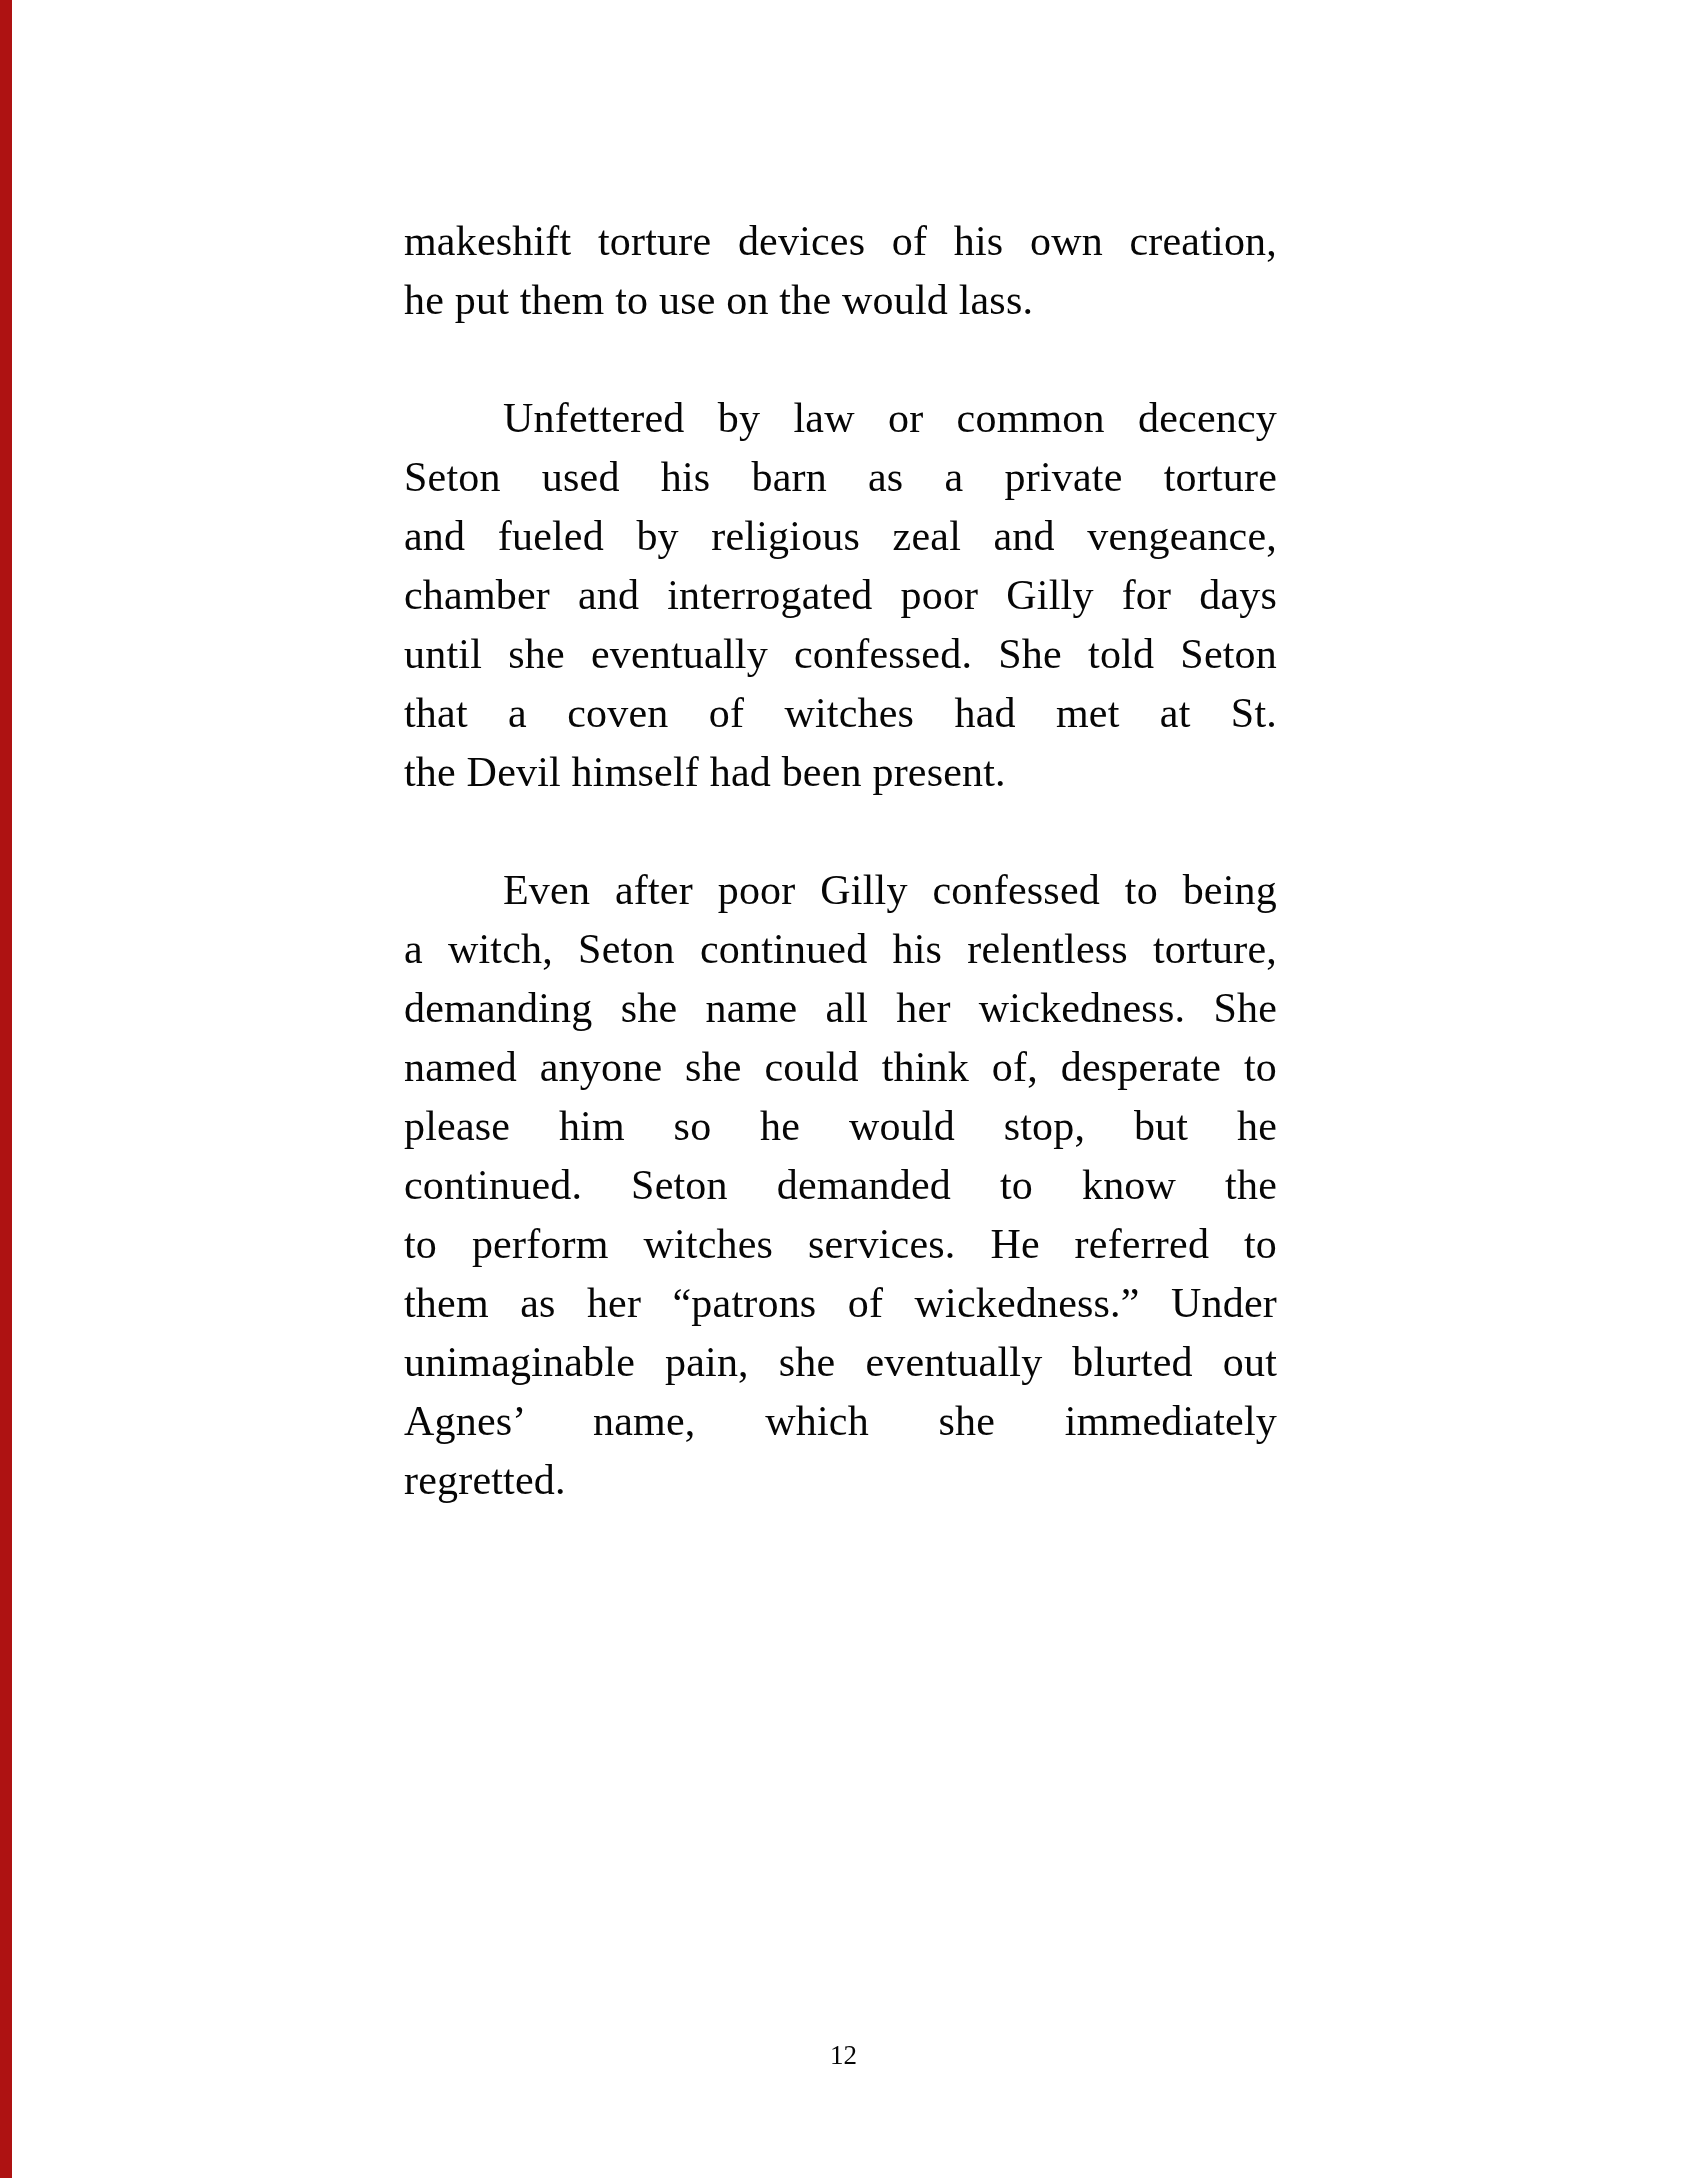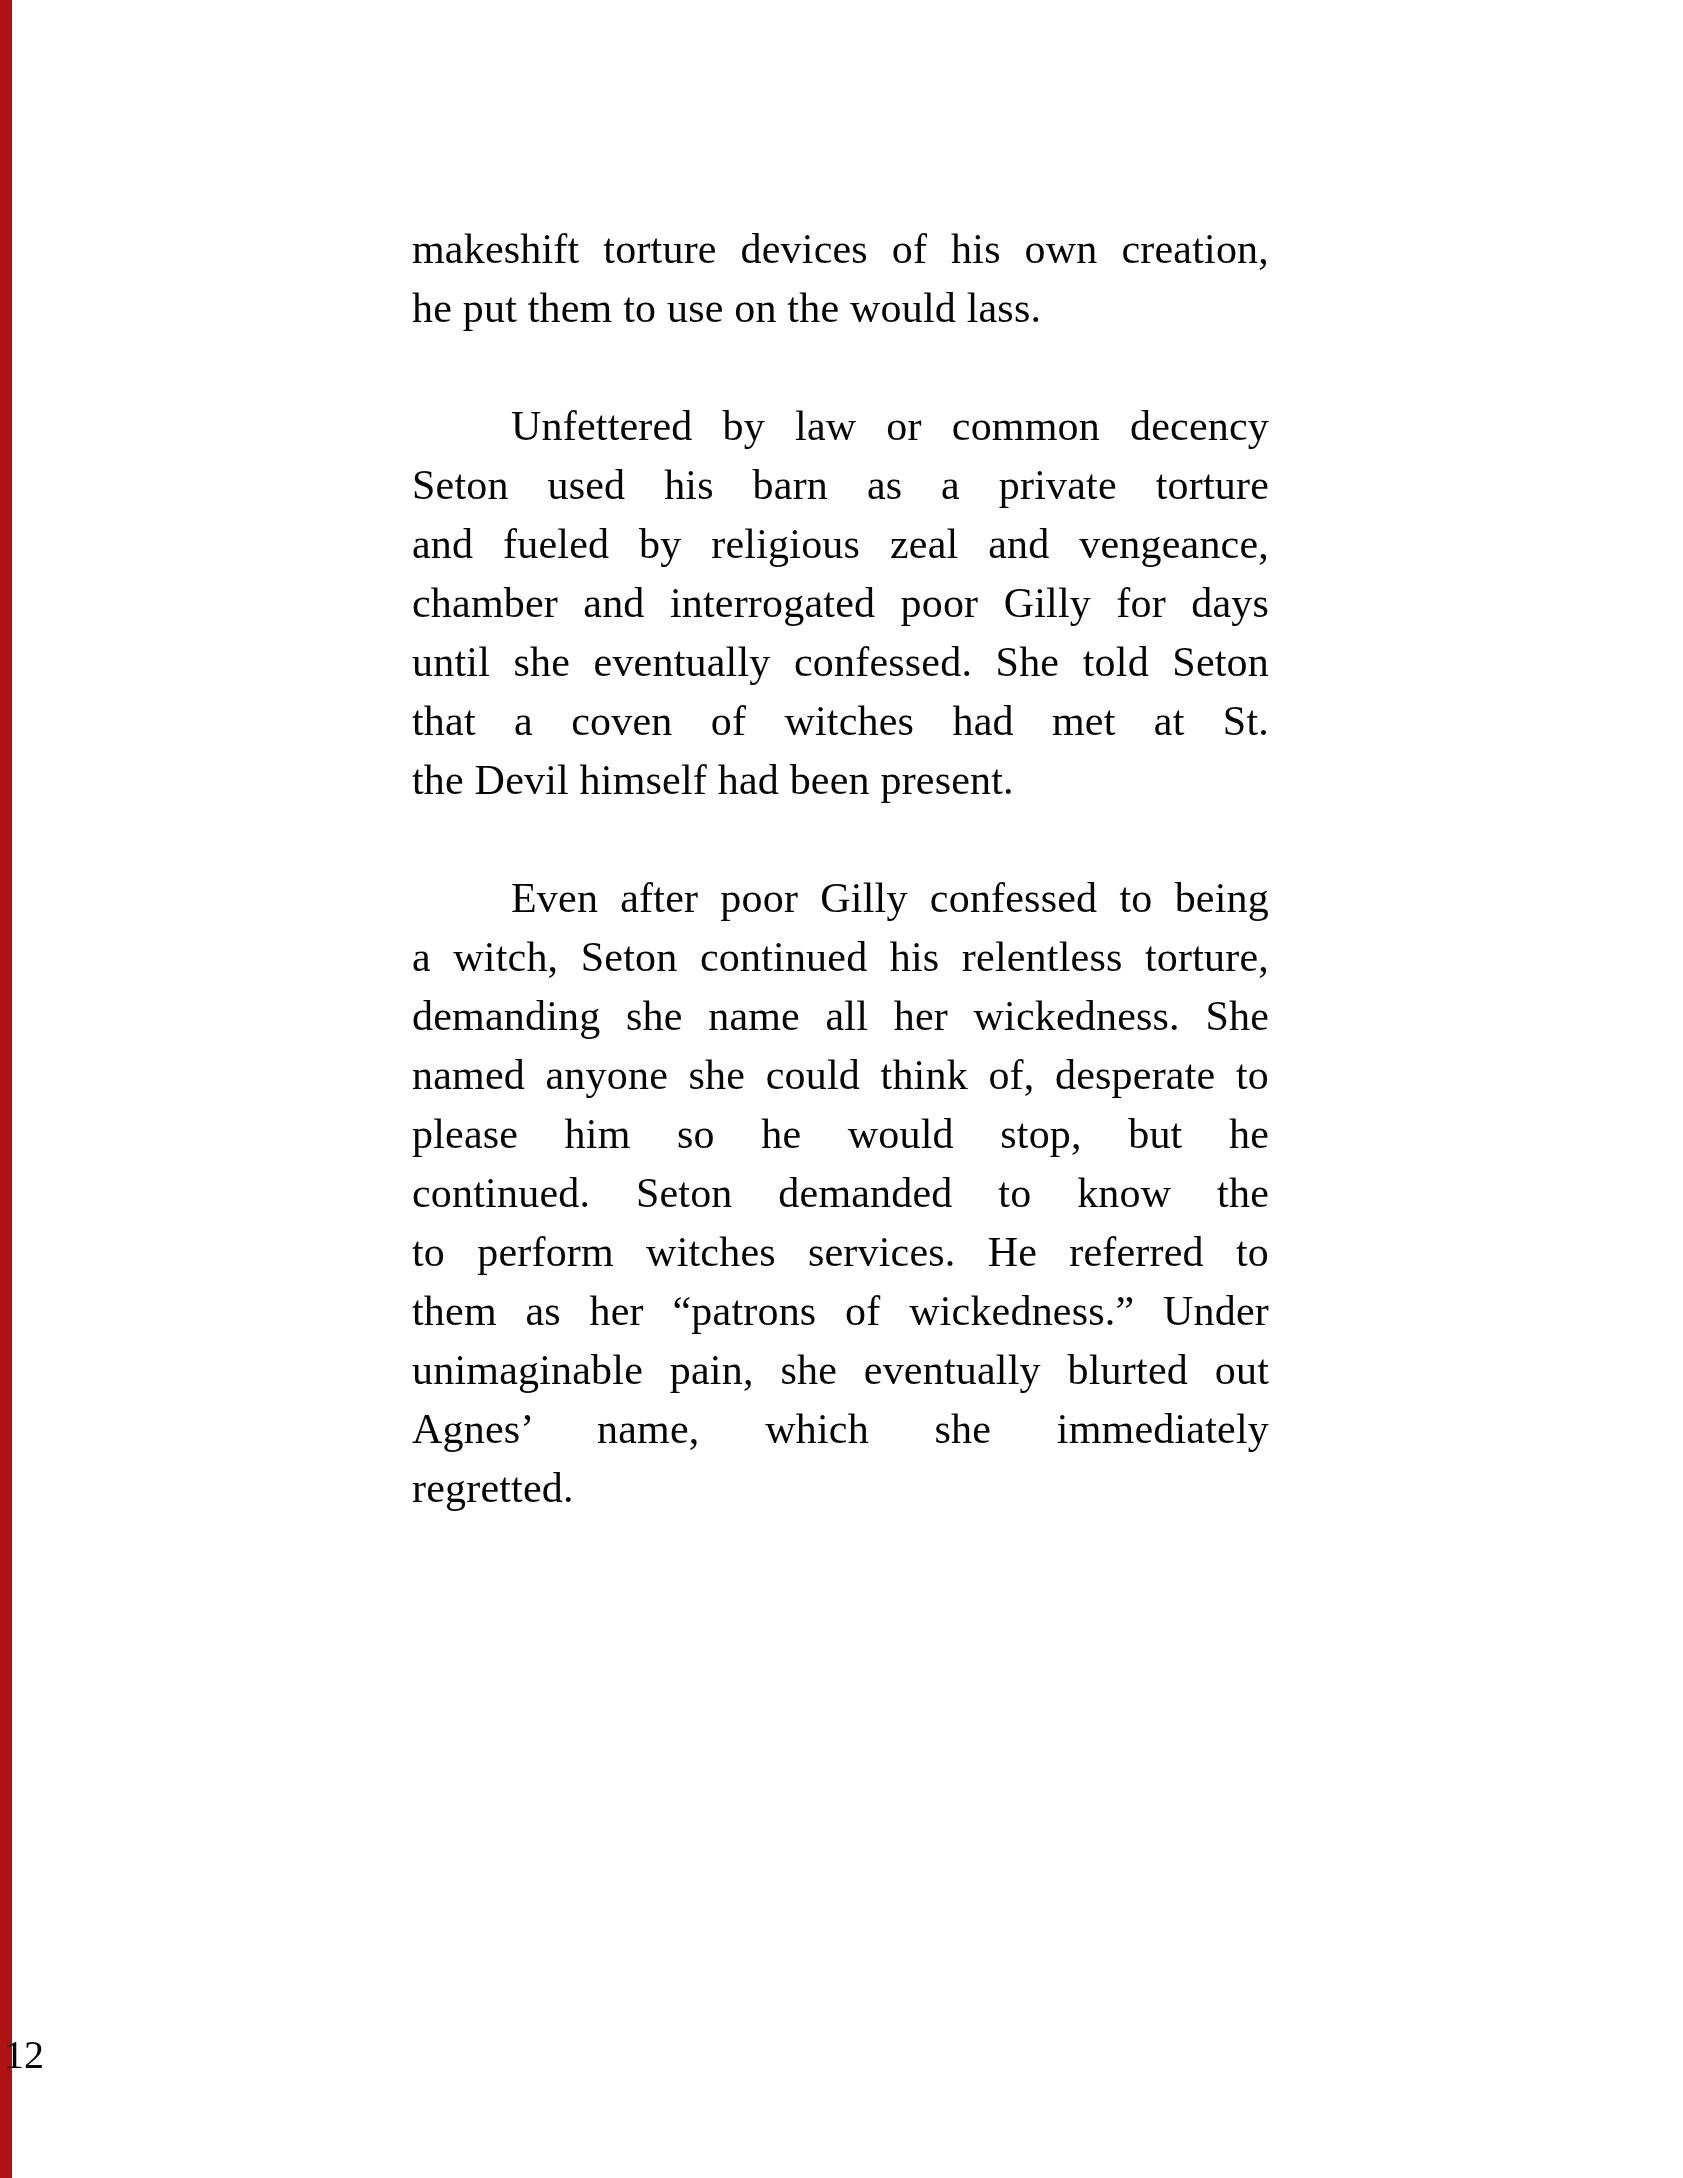--- a/index.html
+++ b/index.html
@@ -21,36 +21,36 @@
   }
   .text-block {
     position: absolute;
     left: 396px;
     top: 204px;
     width: 889px;
     font-size: 42px;
     line-height: 59px;
     letter-spacing: 0.2px;
   }
-  .paragraph { margin: 16px; }
+  .paragraph { margin: 8px; }
   .paragraph + .paragraph { margin-top: 59px; }
   .line {
     text-align: justify;
     text-align-last: justify;
     white-space: normal;
   }
   .line.first { padding-left: 99px; }
   .line.last { text-align-last: left; }
   .folio {
     position: absolute;
     left: 4px;
     right: 0;
     top: 2032px;
-    text-align: left;
-    font-size: 40px;
+    text-align: center;
+    font-size: 27px;
     line-height: 46px;
   }
 </style>
 </head>
 <body>
 
 <div class="edge-stripe" style="background: rgb(174, 18, 18);"></div>
 
 <main class="text-block" id="text-block">
     <div class="paragraph">

